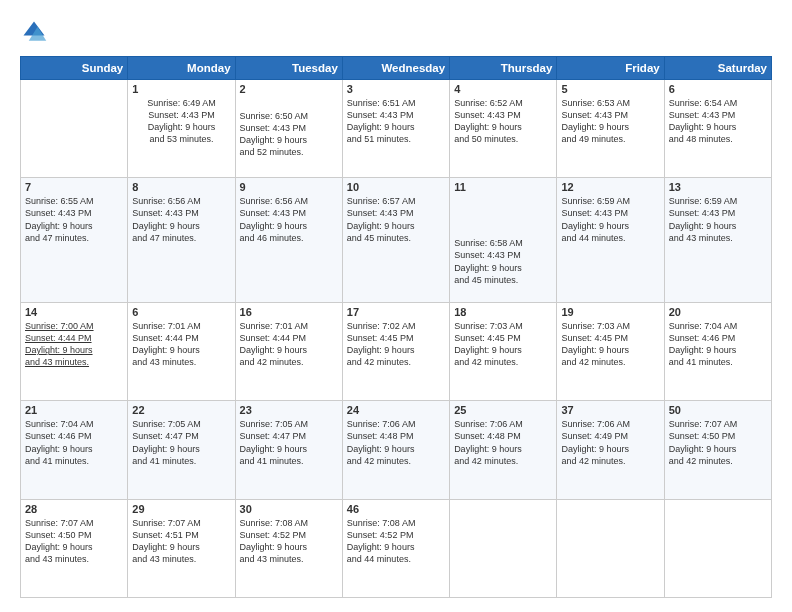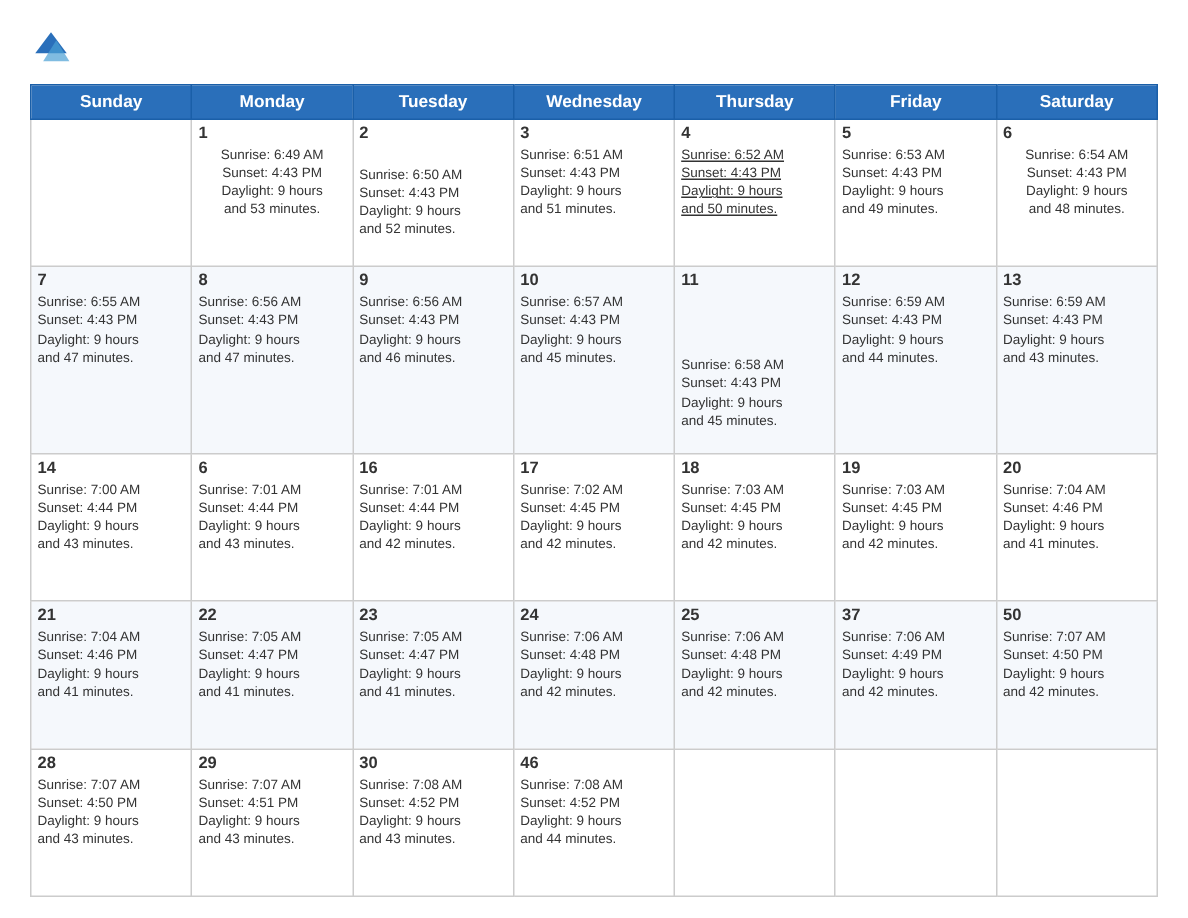--- a/index.html
+++ b/index.html
@@ -66,21 +66,21 @@
       border-collapse: collapse;
       width: 100%;
       table-layout: fixed;
     }
     .calendar th {
       background: #2a6fba;
       color: #fff;
       font-size: 11.5px;
       font-weight: bold;
       padding: 5px 4px;
-      text-align: center;
+      text-align: right;
       border: 1px solid #1a5fa8;
     }
     .calendar td {
       border: 1px solid #ccc;
       vertical-align: top;
       padding: 3px 4px;
       font-size: 9.5px;
       color: #333;
       height: 88px;
     }
@@ -162,35 +162,35 @@
           </td>
           <td>
             <span class="day-num">3</span>
             <div class="cell-info" style="white-space: pre-line;">Sunrise: 6:51 AM
 Sunset: 4:43 PM
 Daylight: 9 hours
 and 51 minutes.</div>
           </td>
           <td>
             <span class="day-num">4</span>
-            <div class="cell-info" style="white-space: pre-line; text-decoration: underline;">Sunrise: 6:52 AM
+            <div class="cell-info" style="white-space: pre-line;">Sunrise: 6:52 AM
 Sunset: 4:43 PM
 Daylight: 9 hours
 and 50 minutes.</div>
           </td>
           <td>
             <span class="day-num">5</span>
             <div class="cell-info" style="white-space: pre-line;">Sunrise: 6:53 AM
 Sunset: 4:43 PM
 Daylight: 9 hours
 and 49 minutes.</div>
           </td>
           <td>
             <span class="day-num">6</span>
-            <div class="cell-info" style="white-space: pre-line; text-align: center;">Sunrise: 6:54 AM
+            <div class="cell-info" style="white-space: pre-line;">Sunrise: 6:54 AM
 Sunset: 4:43 PM
 Daylight: 9 hours
 and 48 minutes.</div>
           </td>
         </tr>
         <tr>
           <td>
             <span class="day-num">7</span>
             <div class="cell-info" style="white-space: pre-line;">Sunrise: 6:55 AM
 Sunset: 4:43 PM
@@ -236,21 +236,21 @@
             <span class="day-num">13</span>
             <div class="cell-info" style="white-space: pre-line;">Sunrise: 6:59 AM
 Sunset: 4:43 PM
 Daylight: 9 hours
 and 43 minutes.</div>
           </td>
         </tr>
         <tr>
           <td>
             <span class="day-num">14</span>
-            <div class="cell-info" style="white-space: pre-line;">Sunrise: 7:00 AM
+            <div class="cell-info" style="white-space: pre-line; text-decoration: underline;">Sunrise: 7:00 AM
 Sunset: 4:44 PM
 Daylight: 9 hours
 and 43 minutes.</div>
           </td>
           <td>
             <span class="day-num">6</span>
             <div class="cell-info" style="white-space: pre-line;">Sunrise: 7:01 AM
 Sunset: 4:44 PM
 Daylight: 9 hours
 and 43 minutes.</div>

